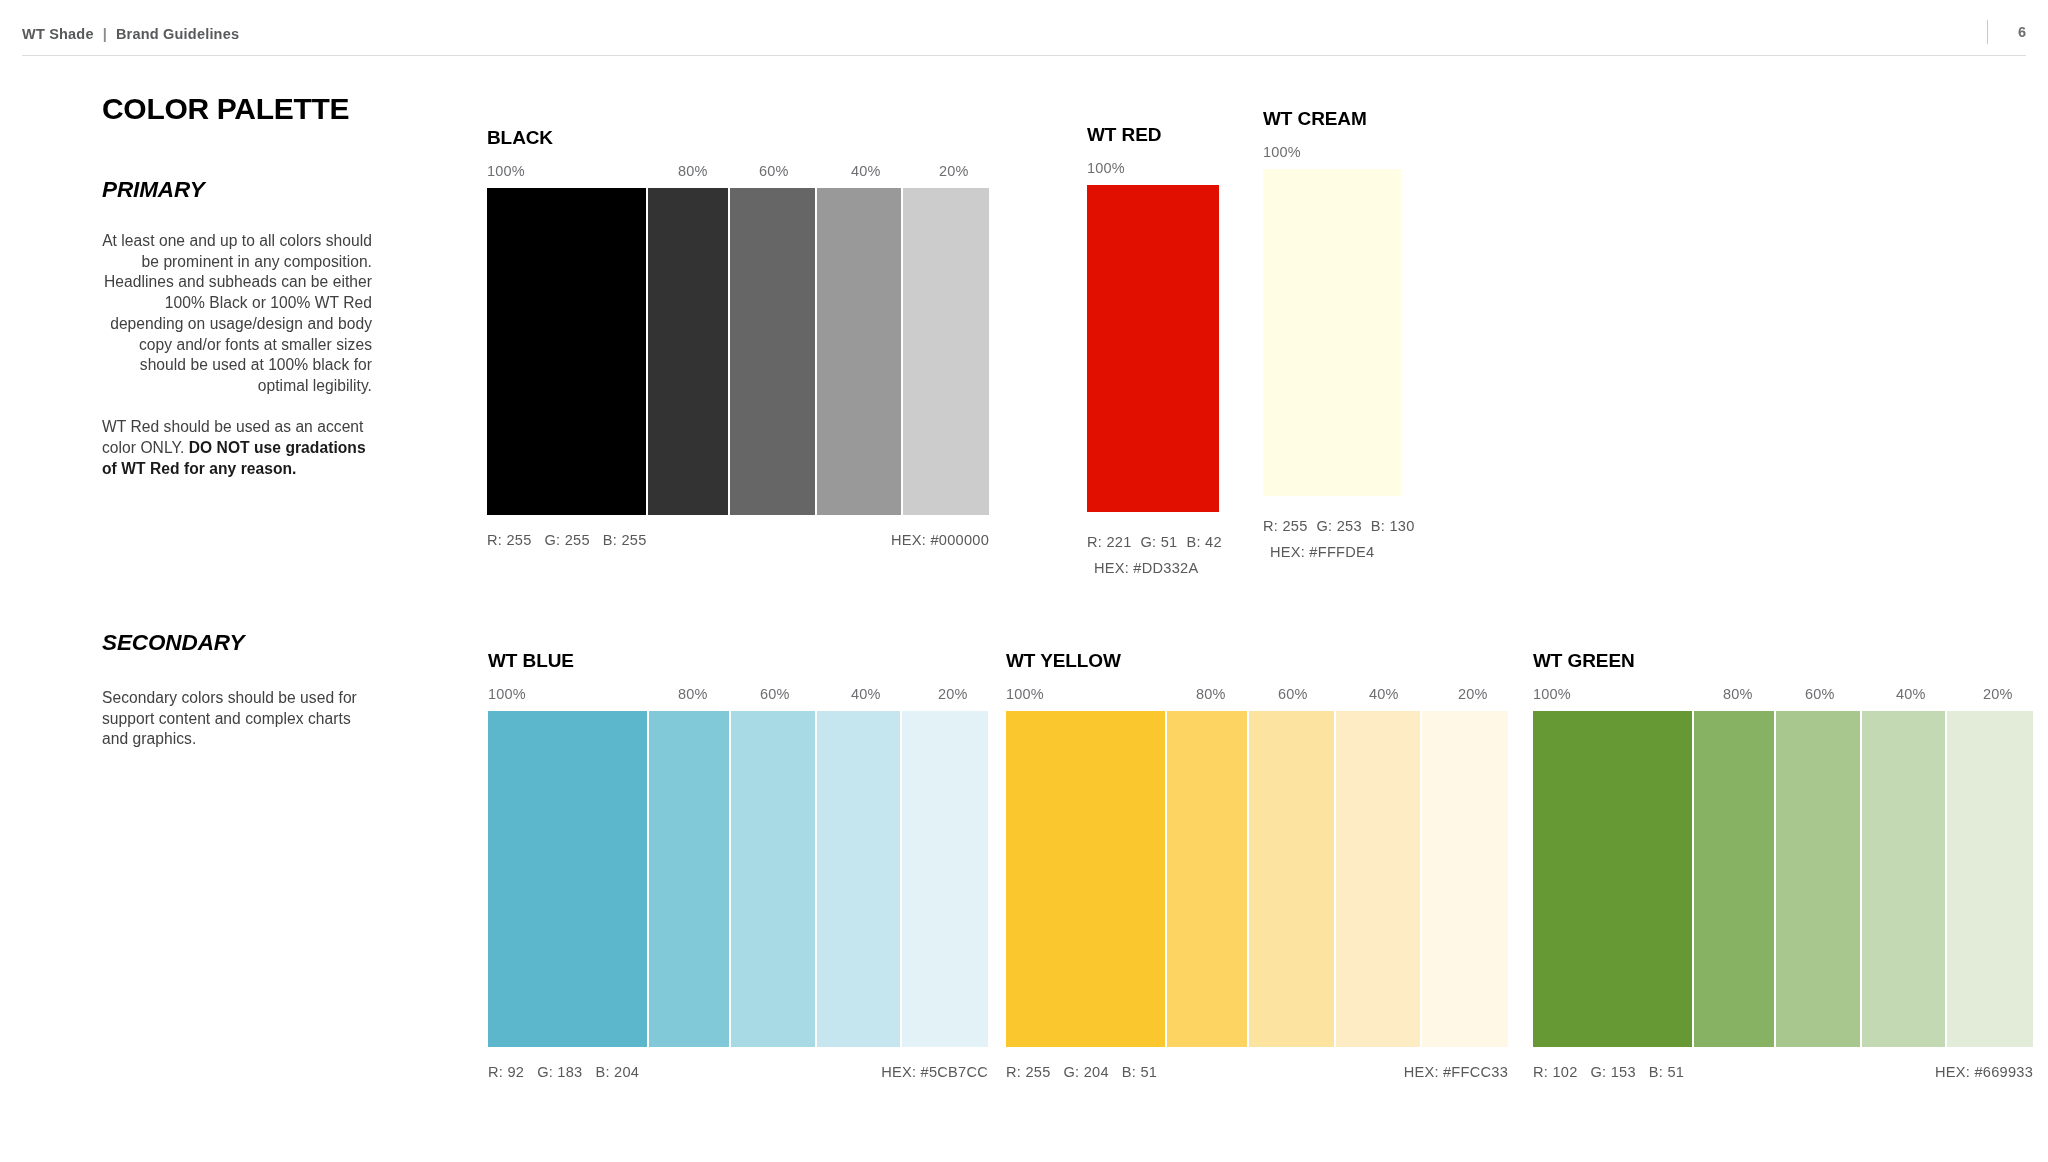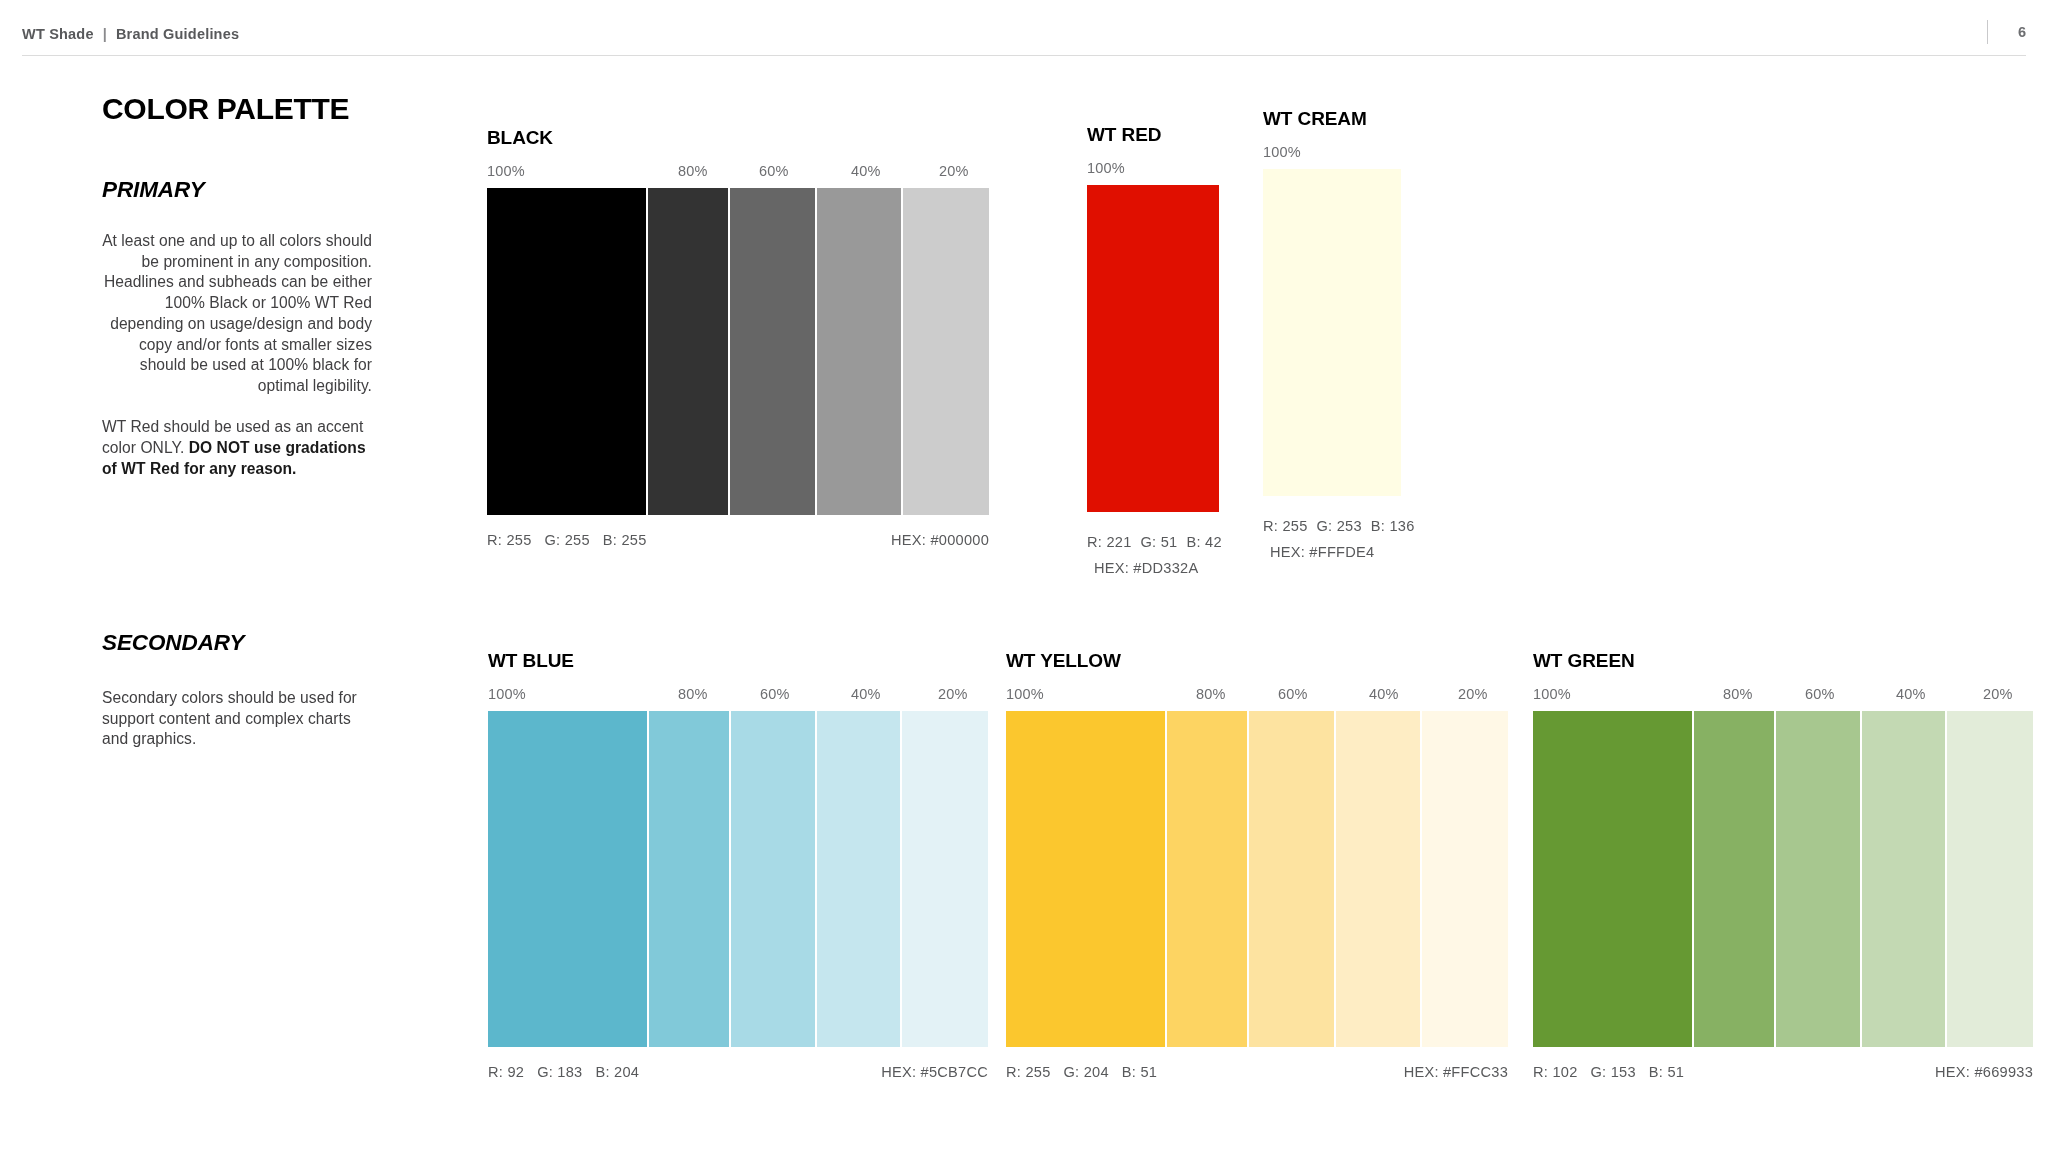--- a/index.html
+++ b/index.html
@@ -240,21 +240,21 @@
 
   <div class="group solo" id="group-cream">
     <div class="group-title">WT CREAM</div>
     <div class="pct-row">
       <span class="pct" style="left:0px">100%</span>
     </div>
     <div class="swatch-row">
       <span class="swatch" style="width:138px;background:#fffde4"></span>
     </div>
     <div class="meta-stack">
-      <div class="rgbline"><span>R: 255</span><span>G: 253</span><span>B: 136</span></div>
+      <div class="rgbline"><span>R: 255</span><span>G: 253</span><span>B: 130</span></div>
       <div class="hexline">HEX: #FFFDE4</div>
     </div>
   </div>
 
   <div class="group wide" id="group-blue">
     <div class="group-title">WT BLUE</div>
     <div class="pct-row">
       <span class="pct" style="left:0px">100%</span>
       <span class="pct" style="left:190px">80%</span>
       <span class="pct" style="left:272px">60%</span>

